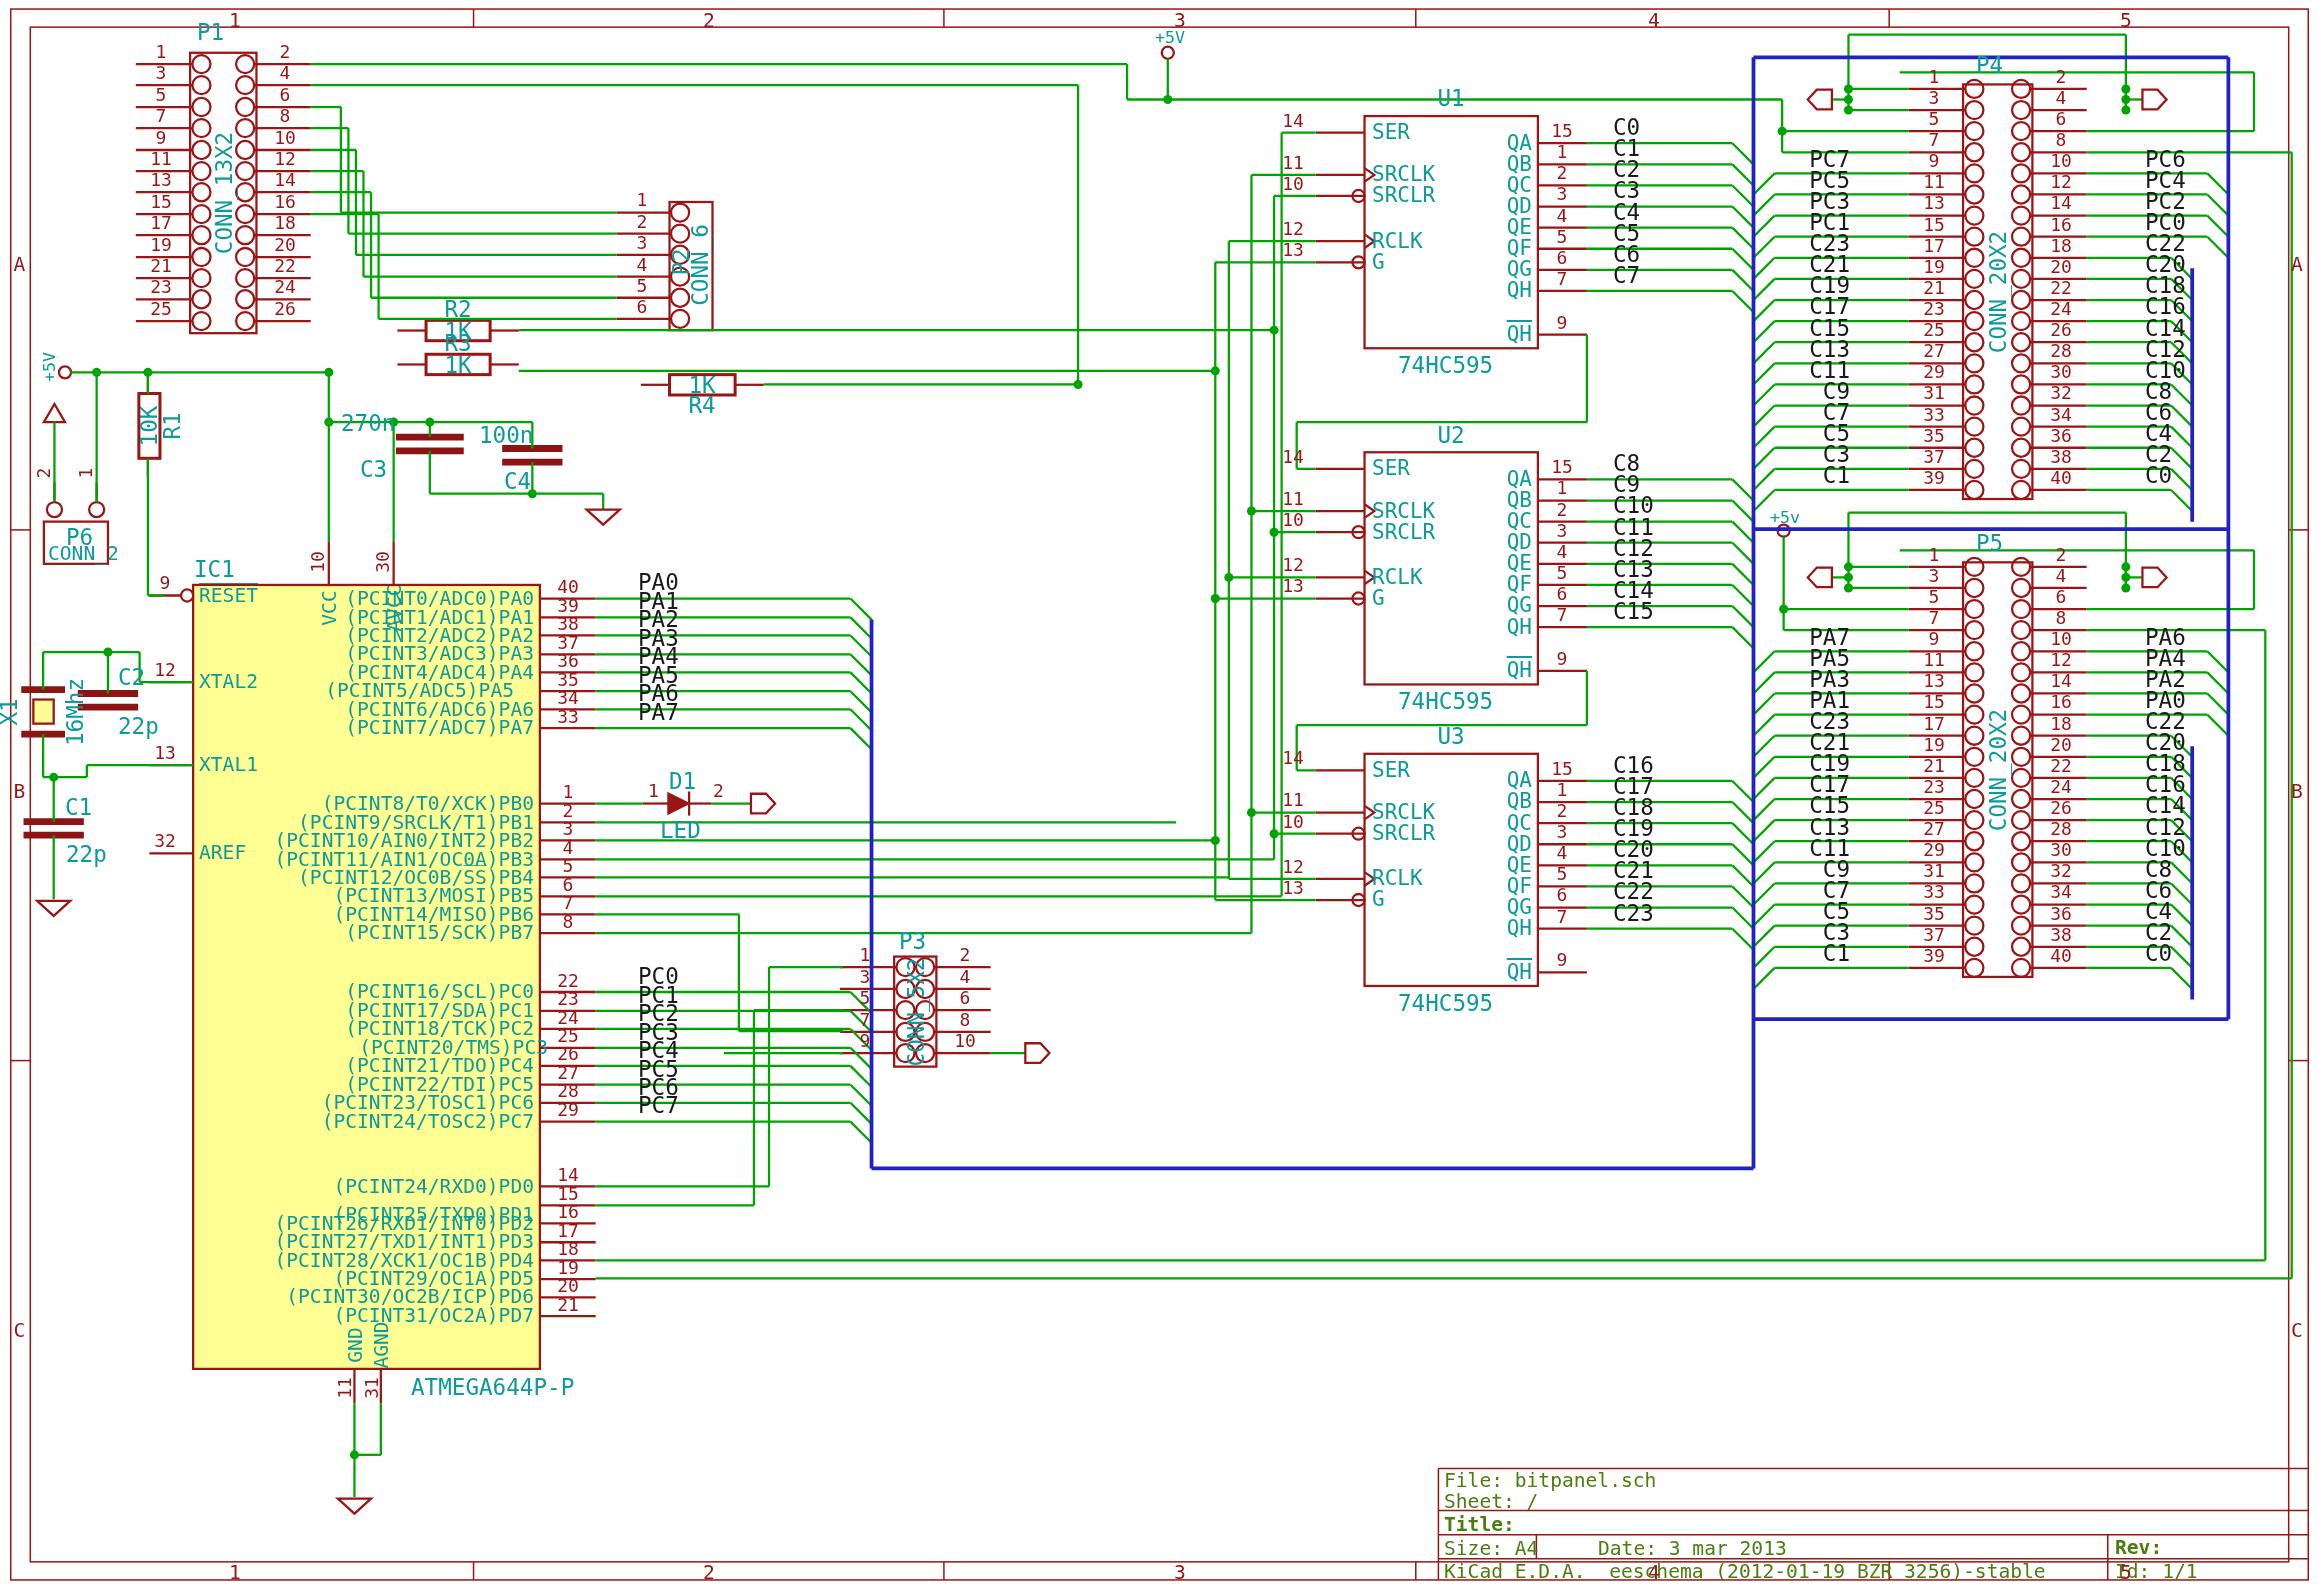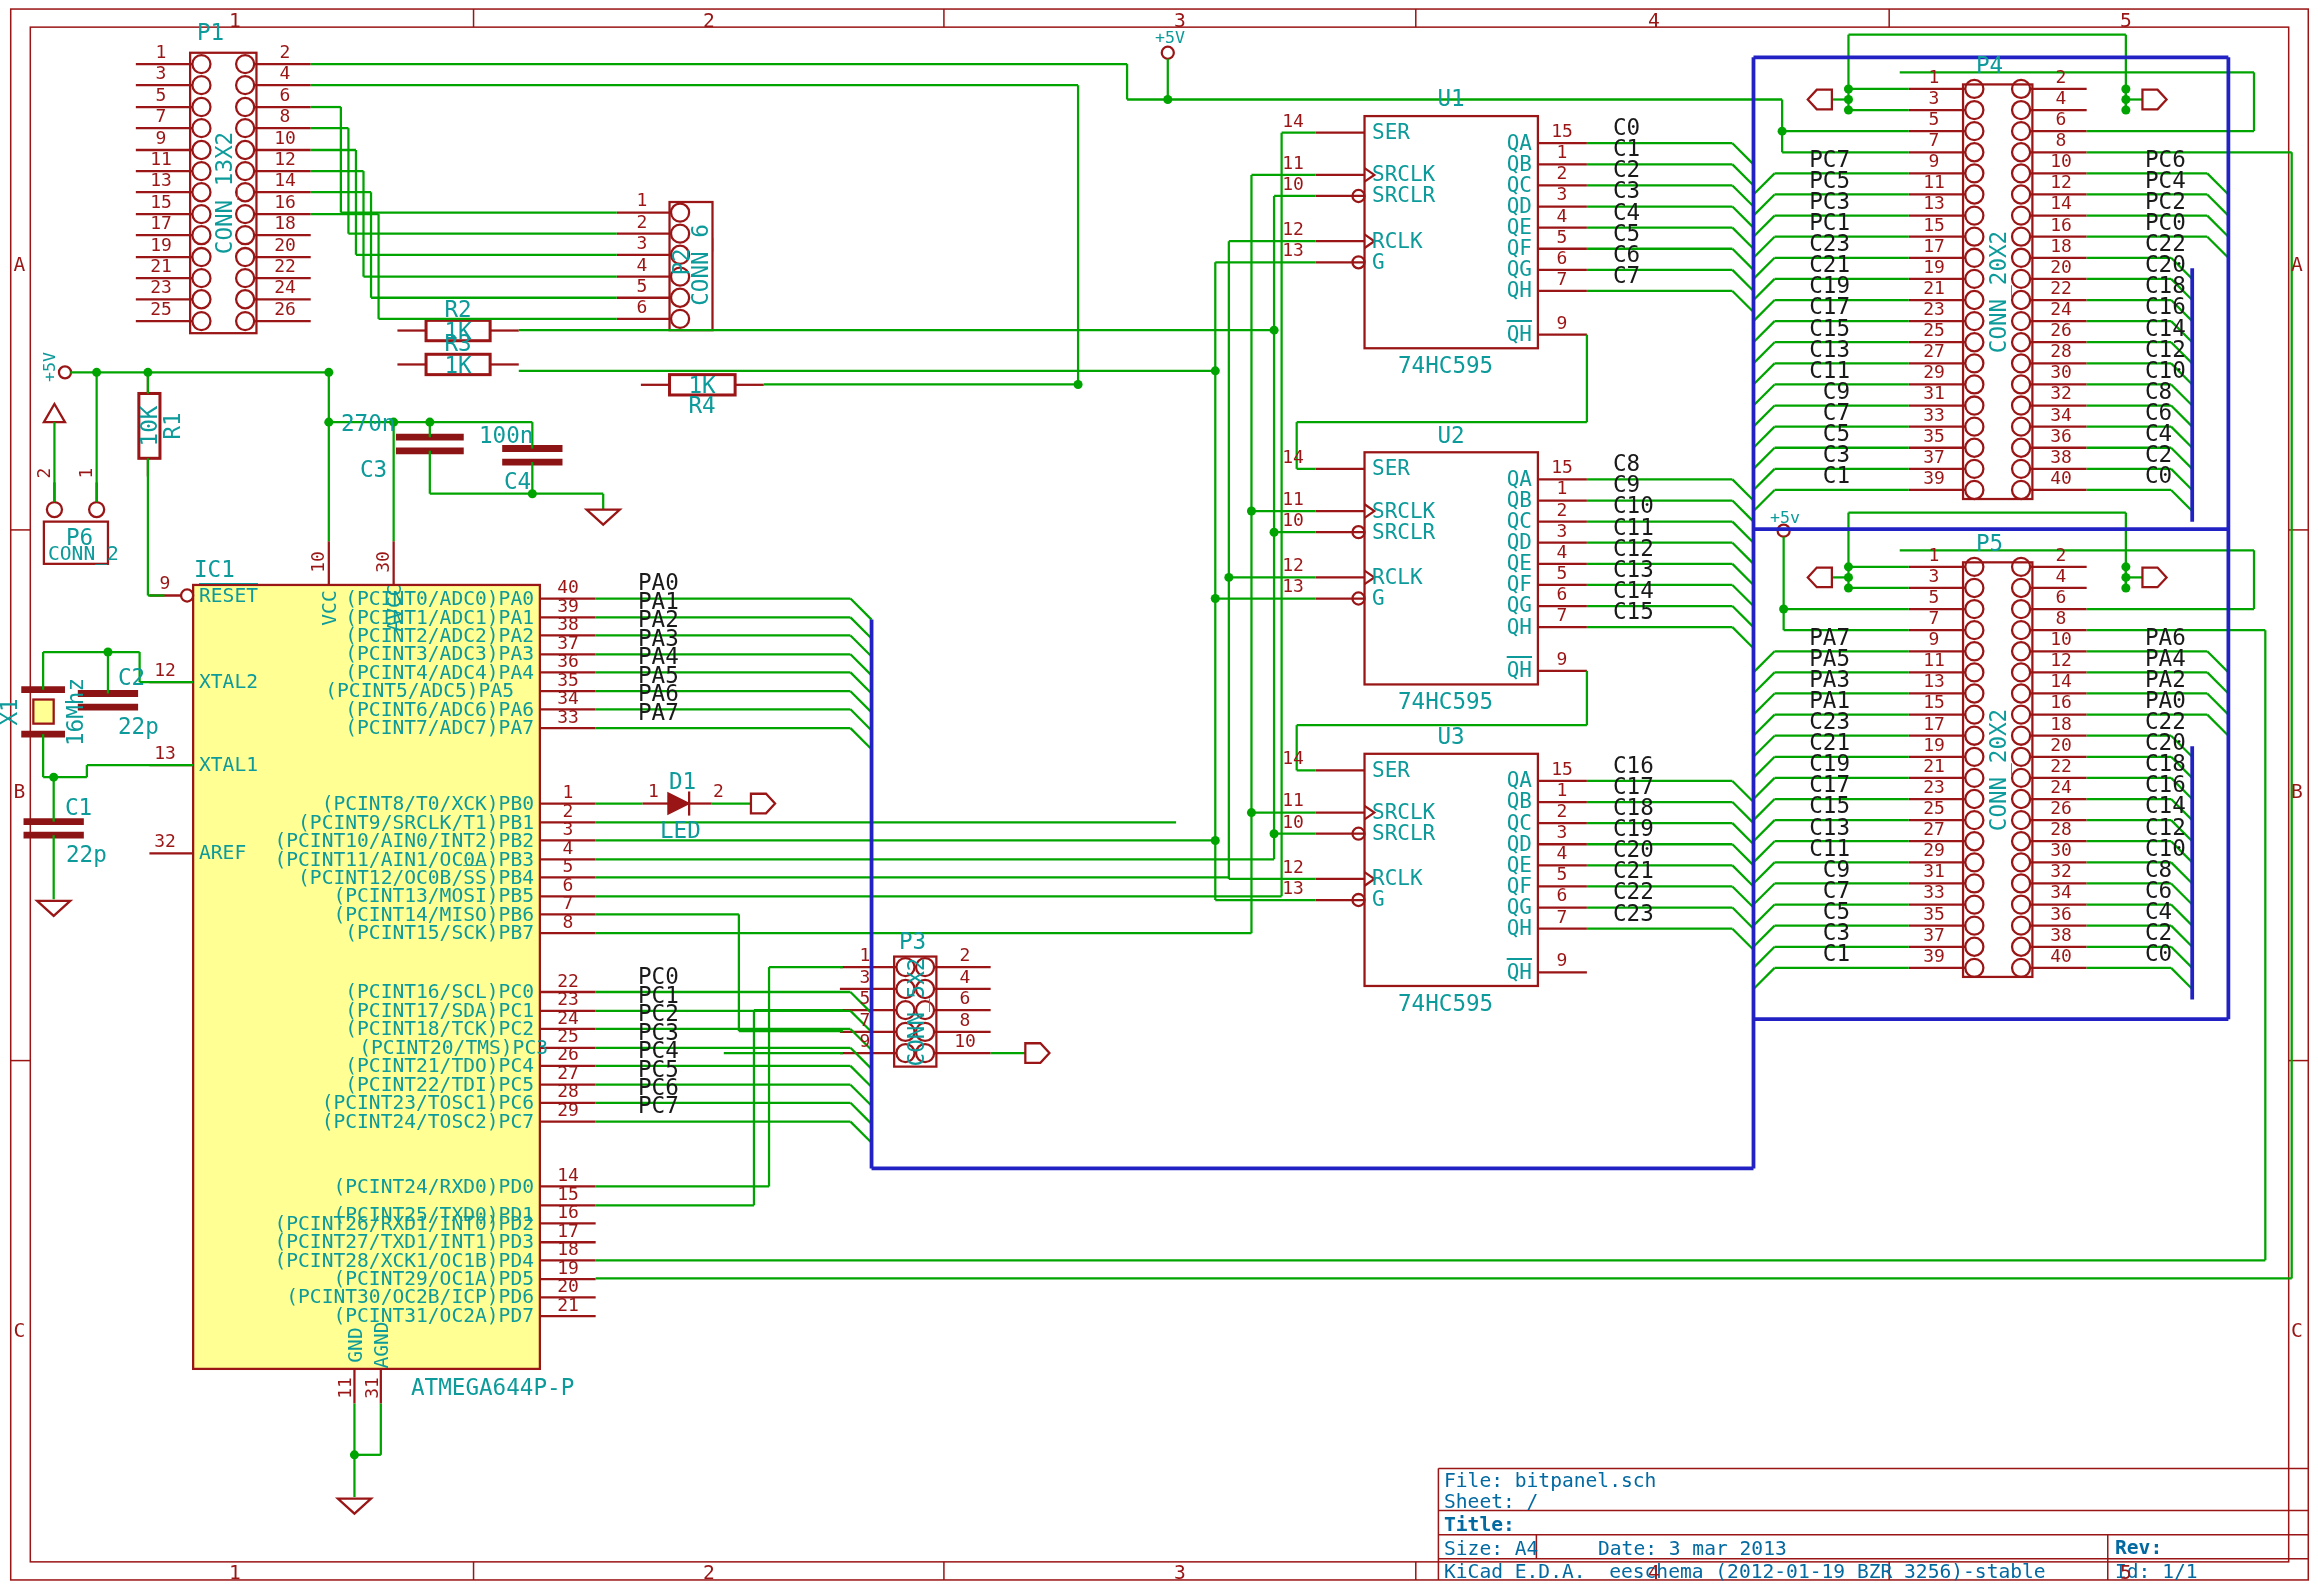--- a/index.html
+++ b/index.html
@@ -1,20 +1,20 @@
 <!DOCTYPE html>
 <html style="font-size:12px"><head>
 <meta charset="utf-8">
 <style>
   html,body{margin:0;padding:0;background:#ffffff;}
   #sheet{position:relative;width:2319px;height:1589px;background:#ffffff;overflow:hidden;
          font-family:"DejaVu Sans Mono",monospace;}
   #svg{position:absolute;left:0;top:0;z-index:1;}
   .t{position:absolute;white-space:pre;line-height:1;z-index:2;font-family:"DejaVu Sans Mono",monospace;}
-  .cy{color:#0d9a9a}.rd{color:#9a1515}.bk{color:#1a1a1a}.dk{color:#0369a1}
+  .cy{color:#0d9a9a}.rd{color:#9a1515}.bk{color:#1a1a1a}.dk{color:#4d7c0f}
   .s22{font-size:16.6px}.s24{font-size:18px}.s26{font-size:19.6px}.s28{font-size:21px}
   .s30{font-size:22.6px}
   .b{font-weight:bold}
   .ov{text-decoration:overline}
   .ct{transform:translate(-50%,0)}
   .rt{transform:translate(-100%,0)}
   .vt{transform:translate(-50%,-50%) rotate(-90deg)}
   svg .wire{stroke:#00a400;stroke-width:3;fill:none}
   svg .bus{stroke:#2222c4;stroke-width:5;fill:none}
   svg .pin{stroke:#9a1515;stroke-width:3;fill:none}

